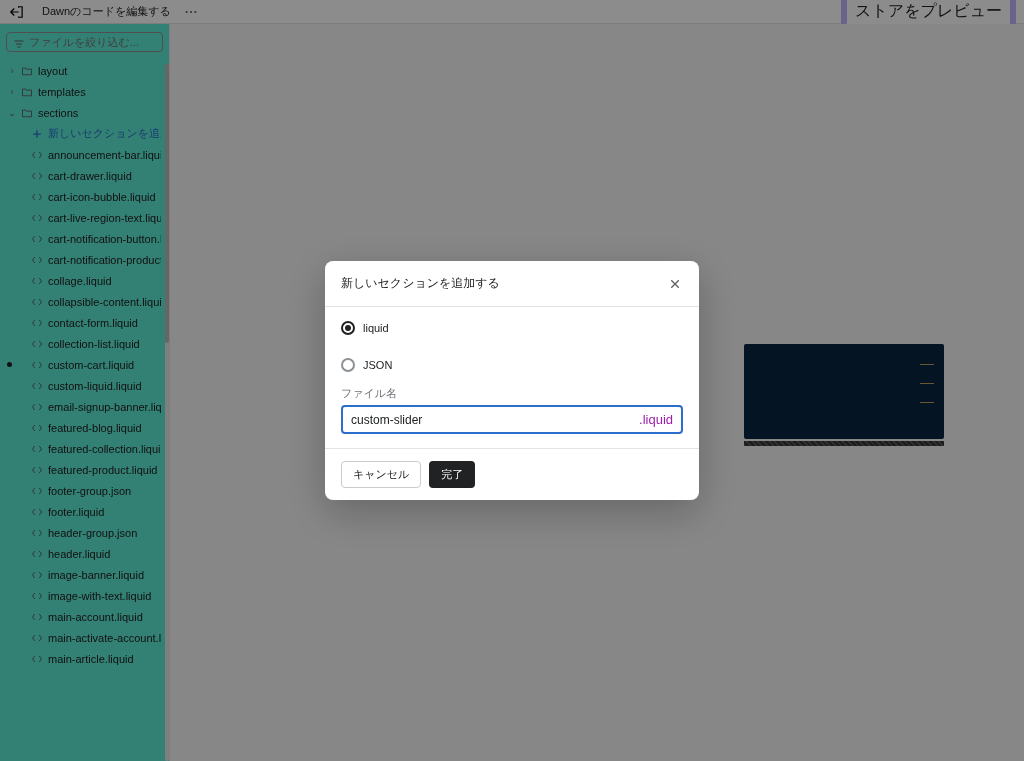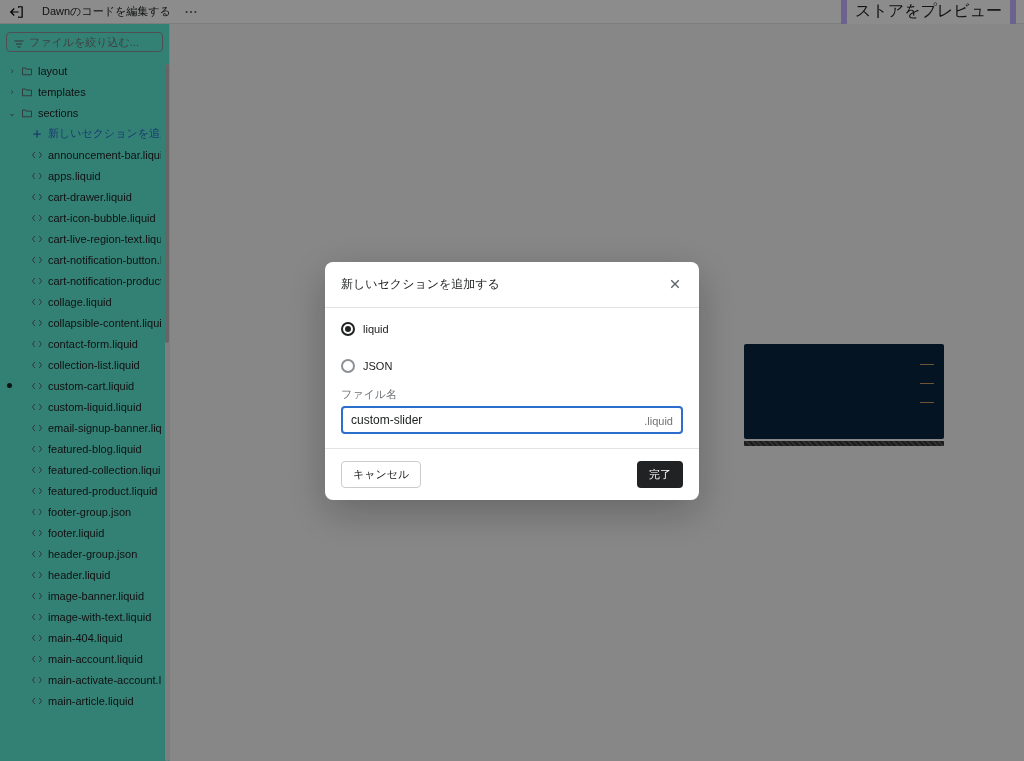--- a/index.html
+++ b/index.html
@@ -47,22 +47,22 @@
     .modal-body { padding: 14px 16px; }
     .radio-group { display: flex; flex-direction: column; gap: 23px; margin-bottom: 14px; }
     .radio-item { display: flex; align-items: center; gap: 8px; cursor: pointer; }
     .radio-circle { width: 14px; height: 14px; border: 2px solid #202223; border-radius: 50%; display: flex; align-items: center; justify-content: center; }
     .radio-circle.checked::after { content: ""; width: 6px; height: 6px; background: #202223; border-radius: 50%; }
     .radio-circle.unchecked { border-color: #8c9196; }
     .radio-label { font-size: 11px; color: #202223; }
     .field-label { font-size: 11px; color: #6d7175; margin-bottom: 4px; }
     .field-wrap { display: flex; align-items: flex-end; border: 2px solid #2c6ecb; border-radius: 4px; padding: 5px 8px; gap: 4px; }
     .field-input { border: none; outline: none; font-size: 12px; color: #202223; flex: 1; }
-    .field-suffix { font-size: 11px; color: #737373; }
-    .modal-footer { padding: 12px 16px; display: flex; justify-content: space-between; gap: 8px; border-top: 1px solid #e1e3e5; }
+    .field-suffix { font-size: 13px; color: #a21caf; }
+    .modal-footer { padding: 12px 16px; display: flex; justify-content: flex-start; gap: 8px; border-top: 1px solid #e1e3e5; }
     .btn { font-size: 11px; padding: 5px 11px; border-radius: 4px; cursor: pointer; border: 1px solid transparent; }
     .btn-secondary { background: #fff; border-color: #c9cccf; color: #202223; }
     .btn-primary { background: #202223; color: #fff; }
   </style>
 </head>
 <body>
 
 <div class="header">
   <div class="header-left">
     <span class="exit-icon">
@@ -139,29 +139,20 @@
             </span>
             <span class="tree-label">announcement-bar.liquid</span>
           </div>
           <div class="tree-item">
             <span class="tree-toggle"></span>
             <span class="tree-icon">
               <svg width="12" height="12" viewBox="0 0 16 16" fill="none" stroke="currentColor" stroke-width="1.3">
                 <path d="M5 4L2 8l3 4M11 4l3 4-3 4"></path>
               </svg>
             </span>
-            <span class="tree-label">apps.liquid</span>
-          </div>
-          <div class="tree-item">
-            <span class="tree-toggle"></span>
-            <span class="tree-icon">
-              <svg width="12" height="12" viewBox="0 0 16 16" fill="none" stroke="currentColor" stroke-width="1.3">
-                <path d="M5 4L2 8l3 4M11 4l3 4-3 4"></path>
-              </svg>
-            </span>
             <span class="tree-label">cart-drawer.liquid</span>
           </div>
           <div class="tree-item">
             <span class="tree-toggle"></span>
             <span class="tree-icon">
               <svg width="12" height="12" viewBox="0 0 16 16" fill="none" stroke="currentColor" stroke-width="1.3">
                 <path d="M5 4L2 8l3 4M11 4l3 4-3 4"></path>
               </svg>
             </span>
             <span class="tree-label">cart-icon-bubble.liquid</span>
@@ -329,29 +320,20 @@
             <span class="tree-label">image-banner.liquid</span>
           </div>
           <div class="tree-item">
             <span class="tree-toggle"></span>
             <span class="tree-icon">
               <svg width="12" height="12" viewBox="0 0 16 16" fill="none" stroke="currentColor" stroke-width="1.3">
                 <path d="M5 4L2 8l3 4M11 4l3 4-3 4"></path>
               </svg>
             </span>
             <span class="tree-label">image-with-text.liquid</span>
-          </div>
-          <div class="tree-item">
-            <span class="tree-toggle"></span>
-            <span class="tree-icon">
-              <svg width="12" height="12" viewBox="0 0 16 16" fill="none" stroke="currentColor" stroke-width="1.3">
-                <path d="M5 4L2 8l3 4M11 4l3 4-3 4"></path>
-              </svg>
-            </span>
-            <span class="tree-label">main-404.liquid</span>
           </div>
           <div class="tree-item">
             <span class="tree-toggle"></span>
             <span class="tree-icon">
               <svg width="12" height="12" viewBox="0 0 16 16" fill="none" stroke="currentColor" stroke-width="1.3">
                 <path d="M5 4L2 8l3 4M11 4l3 4-3 4"></path>
               </svg>
             </span>
             <span class="tree-label">main-account.liquid</span>
           </div>

